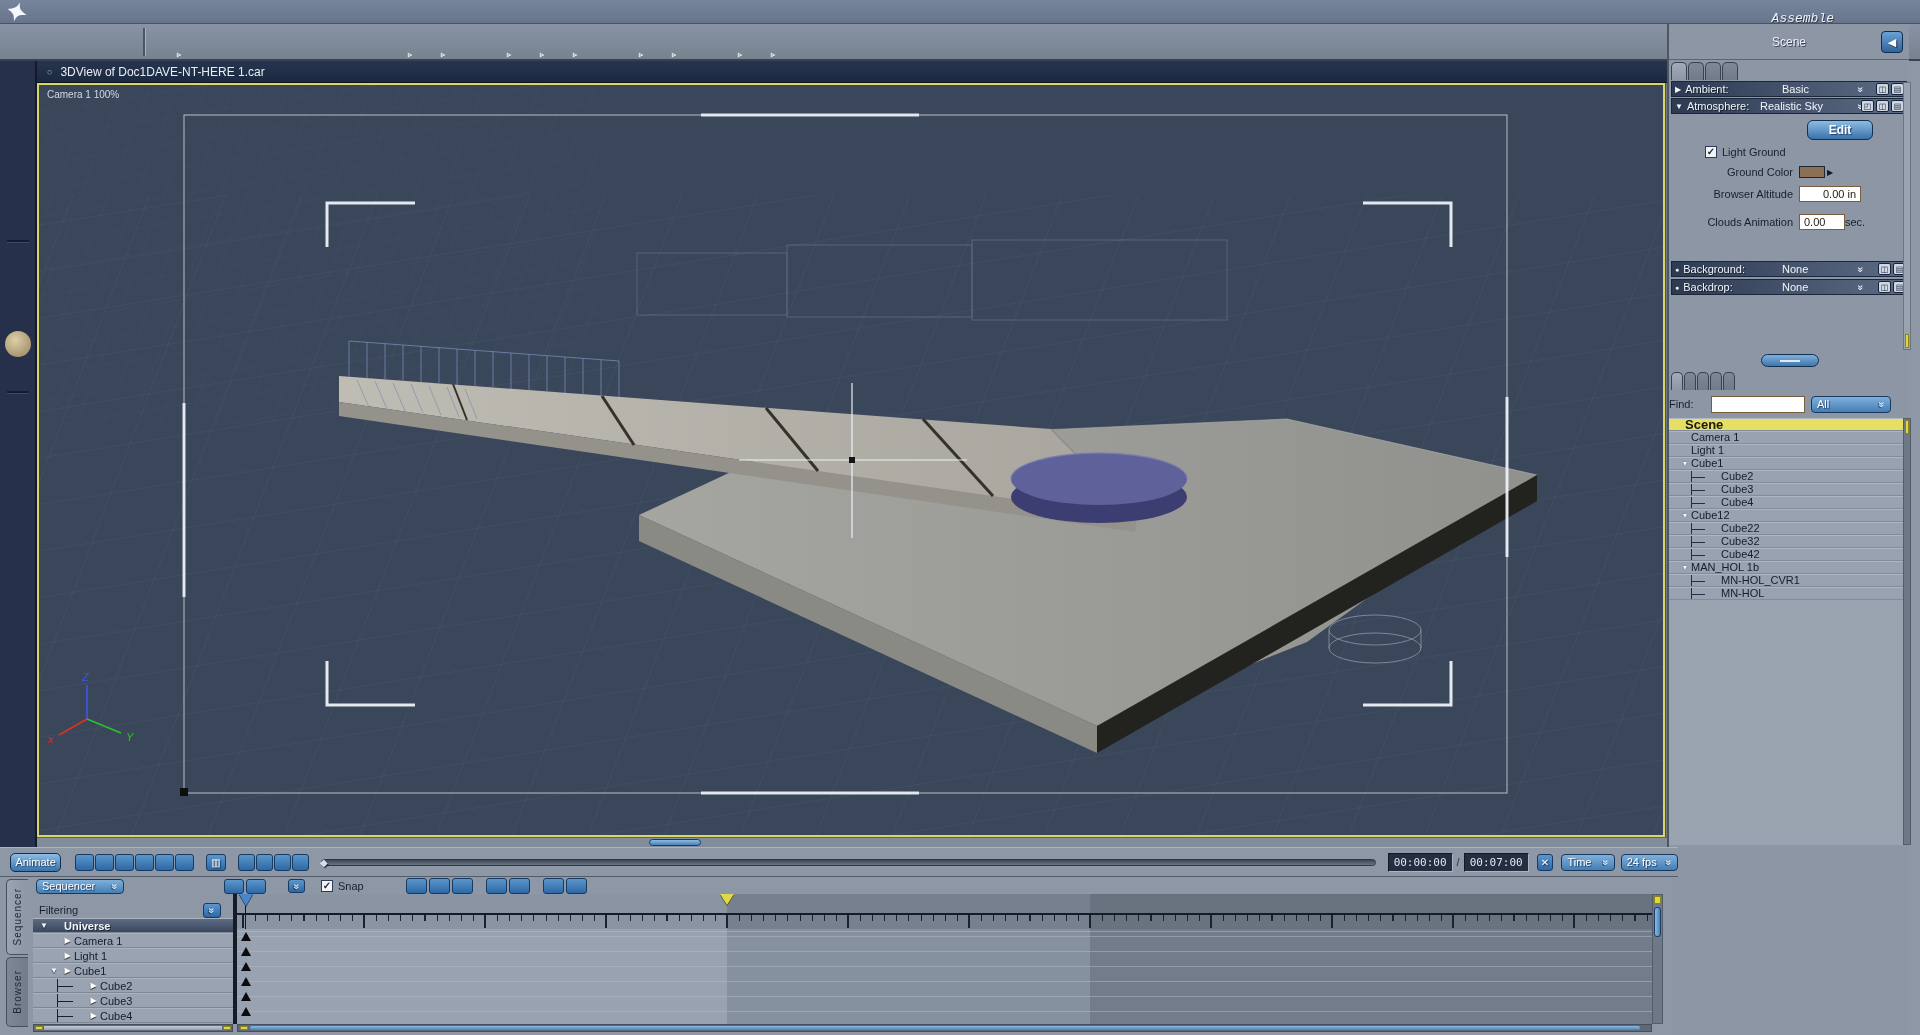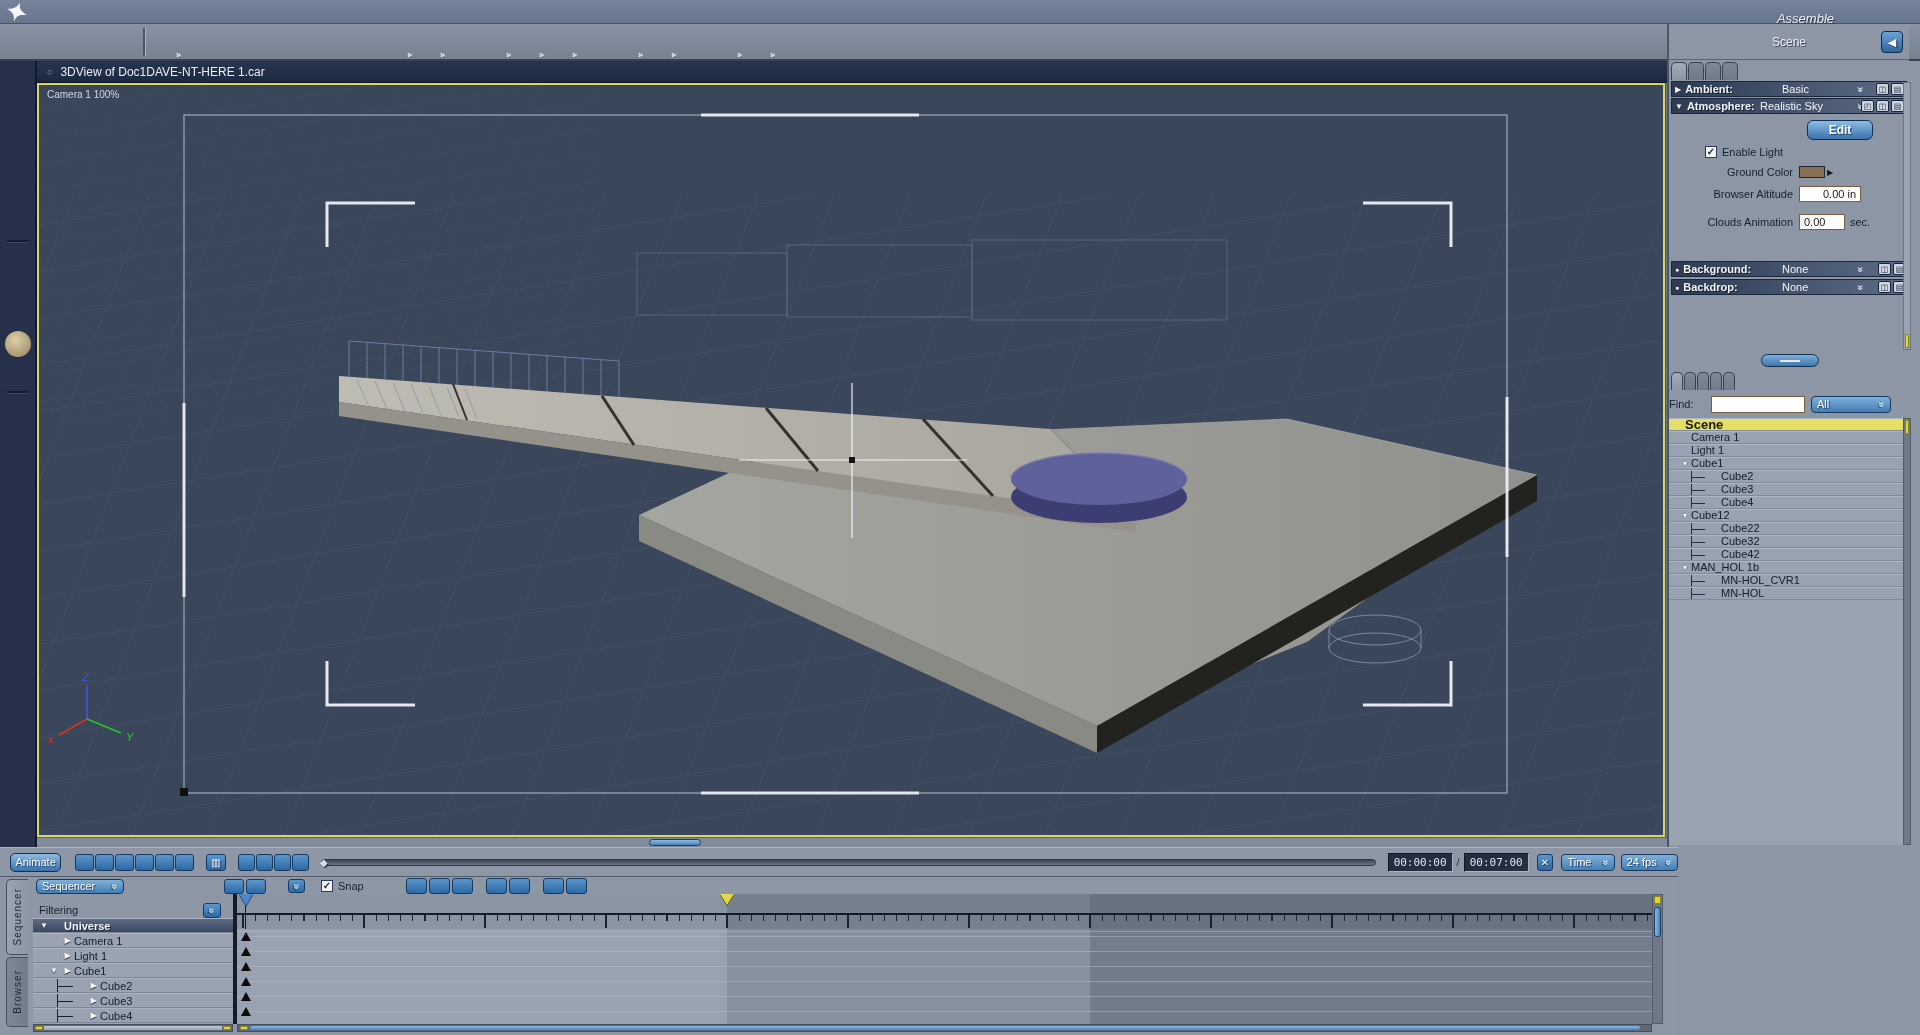--- a/index.html
+++ b/index.html
@@ -6,21 +6,21 @@
   html,body { width:1920px; height:1035px; overflow:hidden; background:#8d97a6;
     font-family:"Liberation Sans", sans-serif; -webkit-font-smoothing:antialiased; }
   #app { position:relative; width:1920px; height:1035px; background:#8d97a6; }
 
   
   #menubar { position:absolute; left:0; top:0; width:1920px; height:24px;
     background:linear-gradient(180deg,#77859c,#67758c); display:flex; align-items:center;
     border-bottom:1px solid #465266; }
   #logo { width:34px; height:24px; display:grid; place-items:center; }
   .menu-item { color:#f3f6fb; font-size:12px; padding:0 12px; text-shadow:1px 1px 0 #323d50; cursor:default; }
-  #menubar-right { position:absolute; right:6px; top:0; height:36px; display:flex; align-items:center; gap:10px; }
+  #menubar-right { position:absolute; right:6px; top:0; height:36px; display:flex; align-items:center; gap:10px;font-family:Liberation Mono, monospace; }
   .room-icon { color:#b9c3d2; font-size:14px; width:20px; text-align:center; text-shadow:1px 1px 1px #39445a; }
   .room-icon.active { color:#ffffff; text-shadow:0 0 6px #fffce0,0 0 3px #ffffff; }
   #mode-label { color:#eef2f8; font-size:13px; font-style:italic; margin:0 8px; text-shadow:1px 1px 0 #323d50; }
   .winbtn { color:#e8edf4; font-size:12px; width:18px; text-align:center; text-shadow:1px 1px 0 #323d50; }
 
   
   #toolbar { position:absolute; left:0; top:24px; width:1920px; height:37px;
     background:linear-gradient(180deg,#8894a5,#76828f); border-bottom:2px solid #39424f;
     display:flex; align-items:center; padding-left:6px; }
   .tb-icon { position:relative; width:33px; height:30px; display:grid; place-items:center;
@@ -70,21 +70,21 @@
   #rp-back { position:absolute; right:6px; top:7px; width:22px; height:22px; border-radius:4px;
     background:linear-gradient(180deg,#6aa2d4,#2f649e); border:1px solid #122c4c; color:#fff; font-size:11px;
     display:grid; place-items:center; }
   .rp-tabs { display:flex; padding:2px 2px 0 2px; height:20px; gap:1px; }
   .rp-tab { flex:0 0 auto; padding:3px 7px 2px; font-size:11px; color:#202a3a; background:linear-gradient(180deg,#7e8896,#707a89);
     border:1px solid #39434f; border-bottom:none; border-radius:5px 5px 0 0; }
   .rp-tab.active { background:linear-gradient(180deg,#a2abba,#8c96a5); color:#131c2a; }
   .sect { position:relative; height:16px; margin:1px 2px 0 2px; background:linear-gradient(90deg,#2c3a52,#5d6c85);
     display:flex; align-items:center; color:#f2f5fa; font-size:11px; border:1px solid #1a2639; }
   .sect .arr { font-size:8px; margin:0 4px 0 3px; }
-  .sect .s-label { font-weight:bold; text-shadow:1px 1px 0 #16202f;text-align:center; }
+  .sect .s-label { font-weight:normal; text-shadow:1px 1px 0 #16202f;text-align:center; }
   .sect .s-value { position:absolute; left:110px; font-size:11px; }
   .sect .chev { position:absolute; left:186px; }
   .hicons { position:absolute; right:2px; top:1px; display:flex; gap:2px; }
   .hicon { width:13px; height:12px; background:#cfd6e0; border:1px solid #15233c; border-radius:2px;
     color:#15233c; font-size:8px; display:grid; place-items:center; }
   .chev { display:inline-block; transform:rotate(90deg); font-size:10px; color:#fff; }
   #edit-btn { position:absolute; right:36px; top:96px; width:66px; height:20px; border-radius:6px;
     background:linear-gradient(180deg,#8dbce4,#3a72ab); border:1px solid #12304f; color:#fff; font-size:12px;
     font-weight:bold; display:grid; place-items:center; text-shadow:1px 1px 1px #1c3c60; }
   .fldrow { position:absolute; left:0; width:242px; display:flex; align-items:center; font-size:11px; color:#17202e; }
@@ -445,35 +445,35 @@
         <span class="hicon">◫</span>
         <span class="hicon">▤</span>
       </span>
     </div>
 
     <div id="edit-btn">Edit</div>
 
     <div class="fldrow" style="top:122px">
       <span style="width:36px"></span>
       <span class="check">✓</span>
-      <span style="padding-left:5px">Enable Light</span>
+      <span style="padding-left:5px">Light Ground</span>
     </div>
     <div class="fldrow" style="top:142px">
       <span class="lab" style="flex:0 0 130px">Ground Color</span>
       <span class="swatch"></span>
       <span class="swarr">▶</span>
     </div>
     <div class="fldrow" style="top:162px">
       <span class="lab" style="flex:0 0 130px">Browser Altitude</span>
       <span class="tinput" style="width:62px;text-align:right">0.00 in</span>
     </div>
     <div class="fldrow" style="top:190px">
       <span class="lab" style="flex:0 0 130px">Clouds Animation</span>
       <span class="tinput" style="width:46px">0.00</span>
-      <span style="padding-left:5px">sec.</span>
+      <span style="">sec.</span>
     </div>
 
     <div class="sect" style="position:absolute;left:0;top:236px;width:238px">
       <span class="arr" style="font-size:7px">●</span>
       <span class="s-label">Background:</span>
       <span class="s-value">None</span>
       <span class="chev">»</span>
       <span class="hicons">
         <span class="hicon">◫</span>
         <span class="hicon">▤</span>

